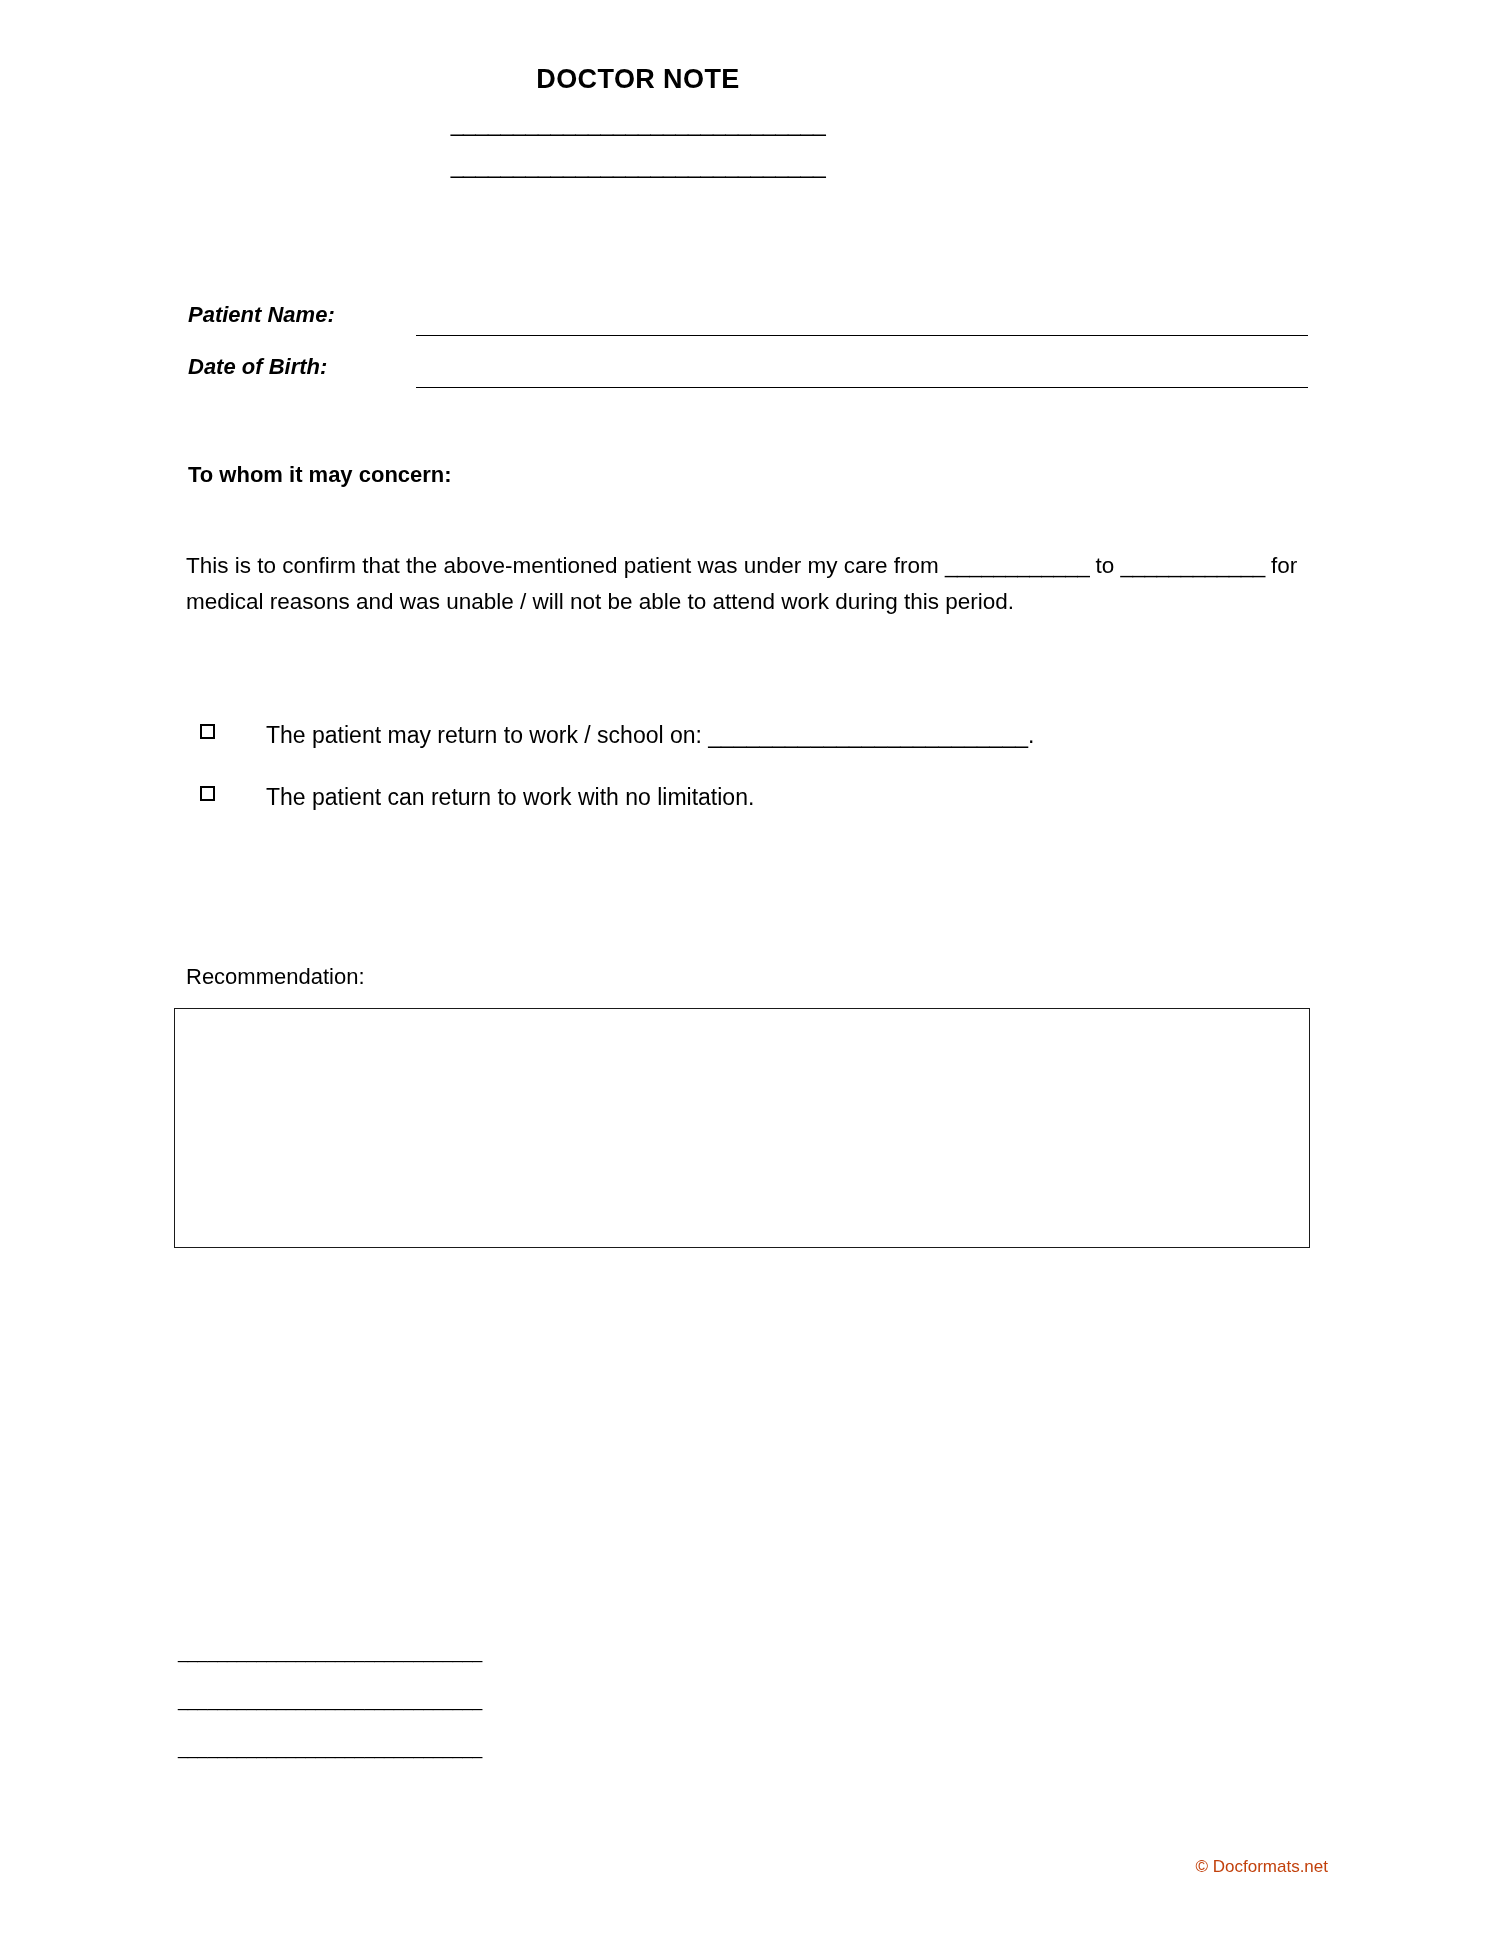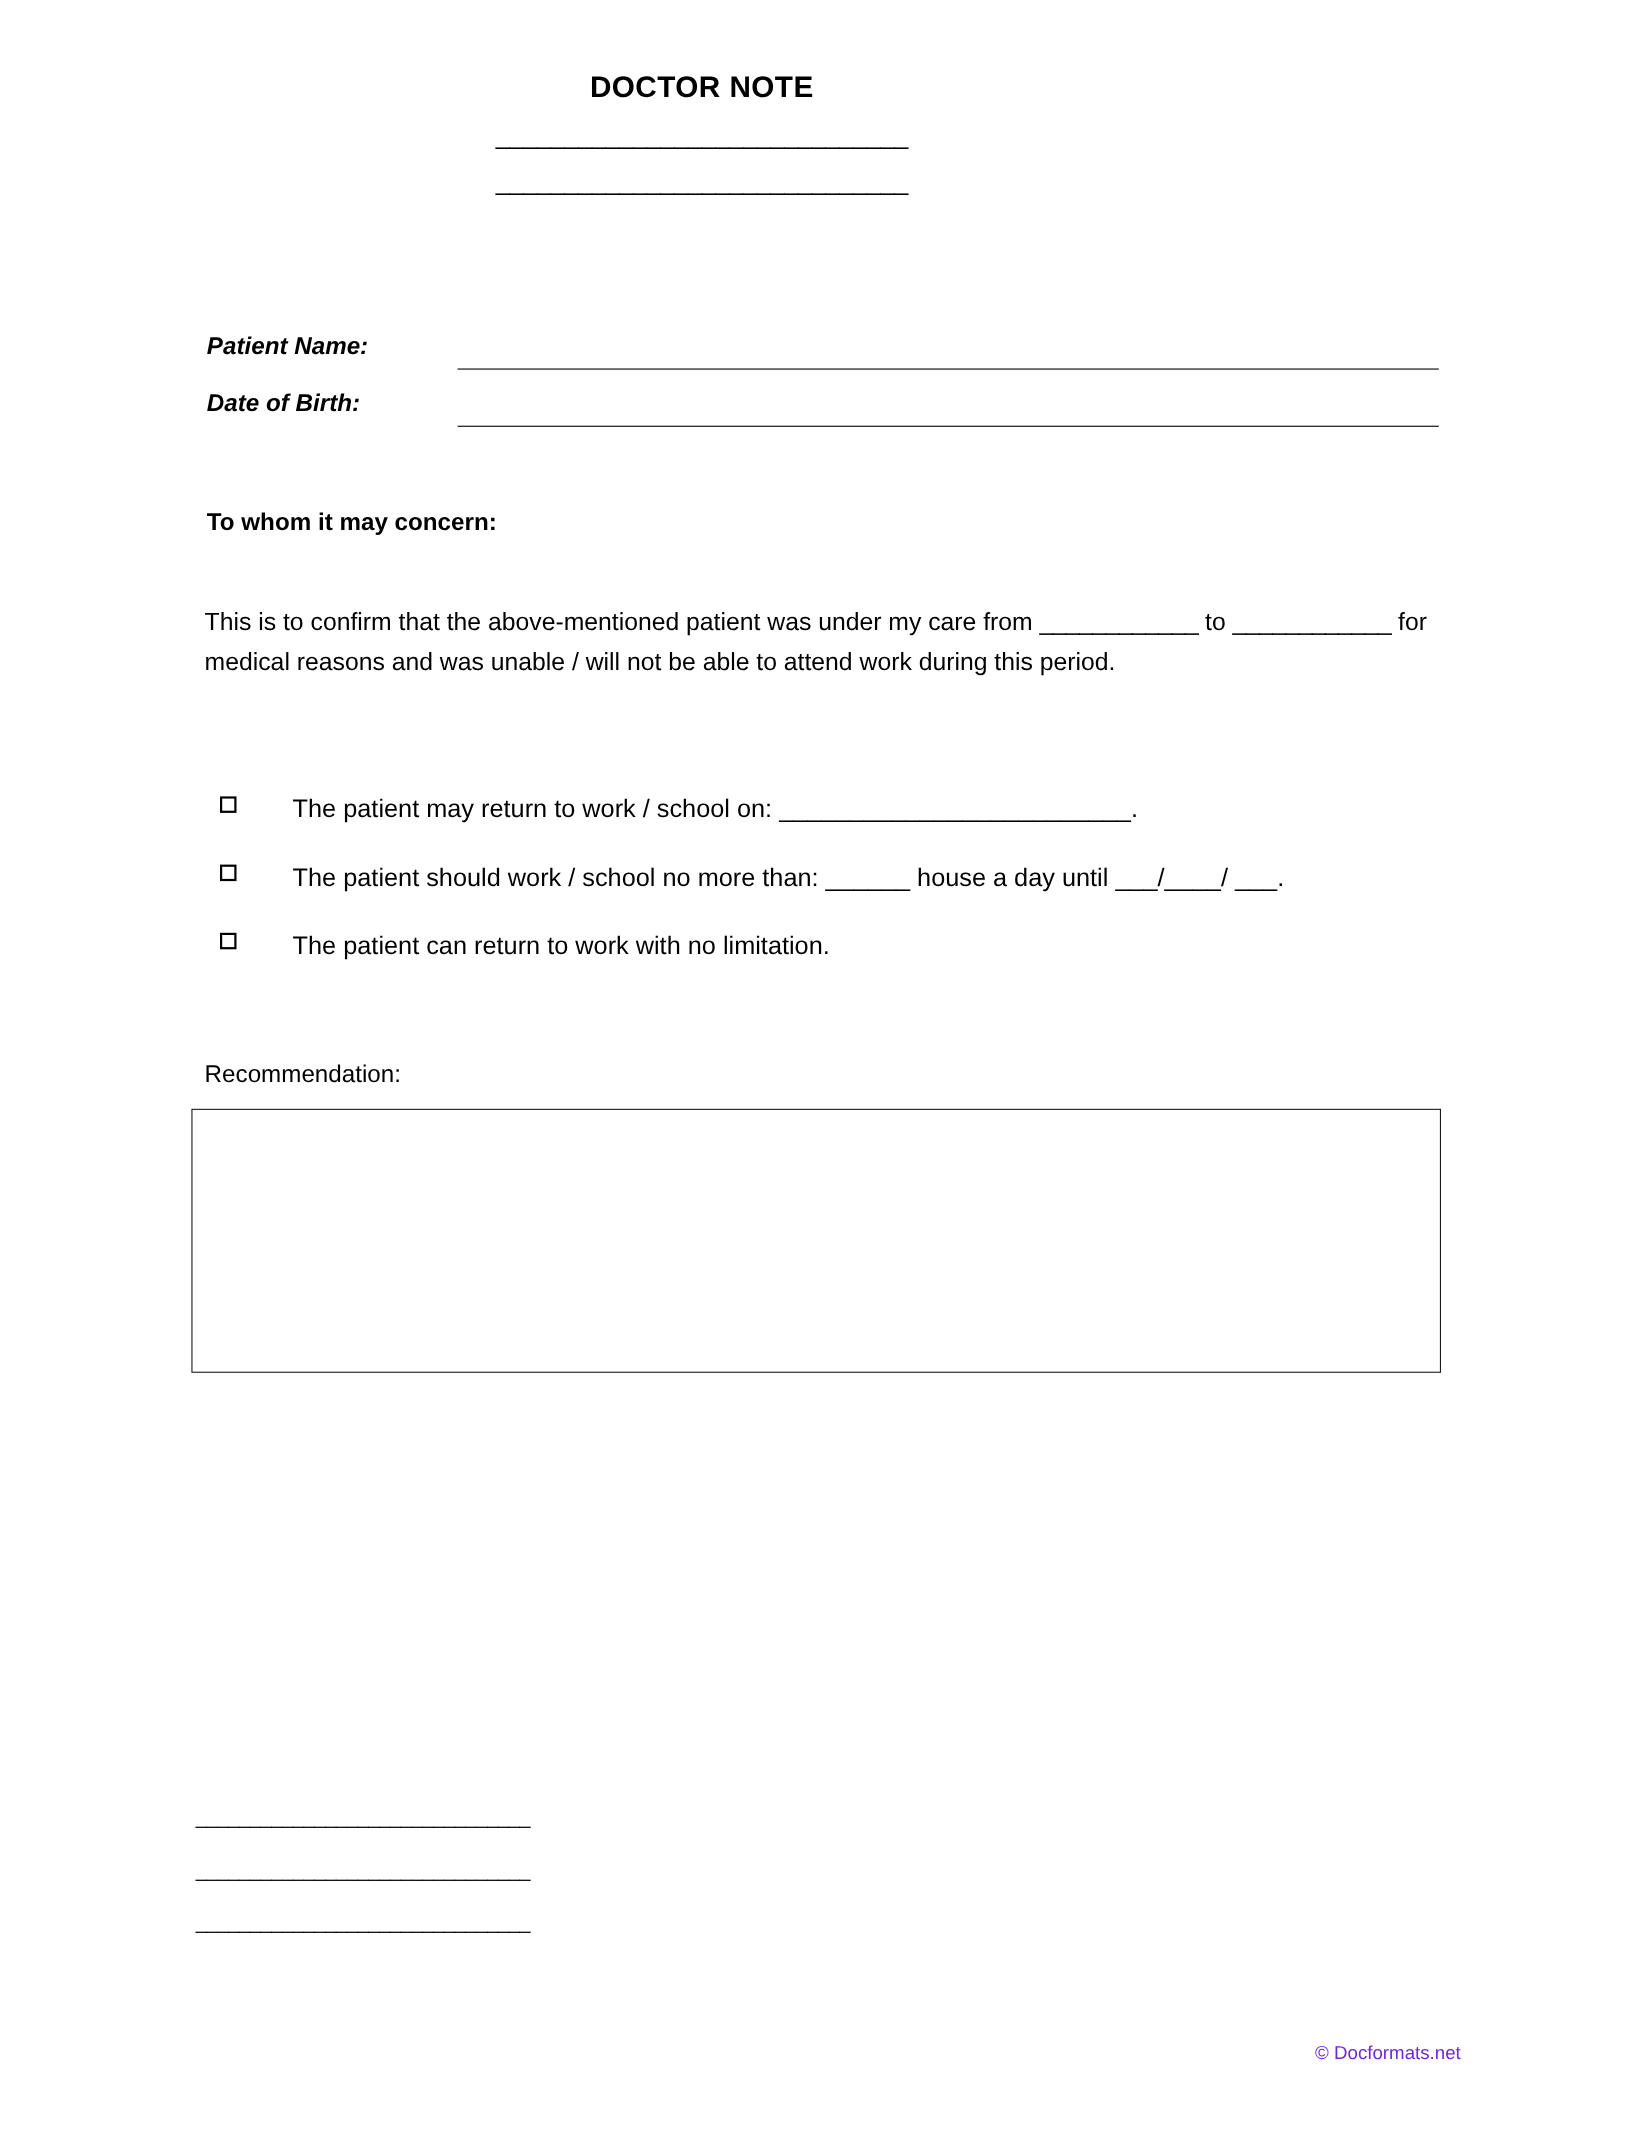--- a/index.html
+++ b/index.html
@@ -161,21 +161,21 @@
     white-space: pre;
     margin: 0;
   }
 
   
   .footer {
     position: absolute;
     right: 172px;
     top: 1855px;
     font-size: 17px;
-    color: #6d28d9;
+    color: #c2410c;
     line-height: 24px;
     text-align: right;
     white-space: nowrap;
   }
 </style>
 </head>
 <body>
 
 <div class="page">
 
@@ -200,24 +200,20 @@
 
   <div class="paragraph"><span>This is to confirm that the above-mentioned patient was under my care from </span><span class="blank-inline">____________</span><span> to </span><span class="blank-inline">____________</span><span> for medical reasons and was unable / will not be able to attend work during this period.</span></div>
 
   <div class="checklist">
     <div class="check-row">
       <span class="box"></span>
       <span class="ctext">The patient may return to work / school on: _________________________.</span>
     </div>
     <div class="check-row">
       <span class="box"></span>
-      <span class="ctext">The patient should work / school no more than: ______ house a day until ___/____/ ___.</span>
-    </div>
-    <div class="check-row">
-      <span class="box"></span>
       <span class="ctext">The patient can return to work with no limitation.</span>
     </div>
   </div>
 
   <div class="rec-label">Recommendation:</div>
   <div class="rec-box"></div>
 
   <div class="signatures">
     <div class="sig-line">_______________________________</div>
     <div class="sig-line">_______________________________</div>

